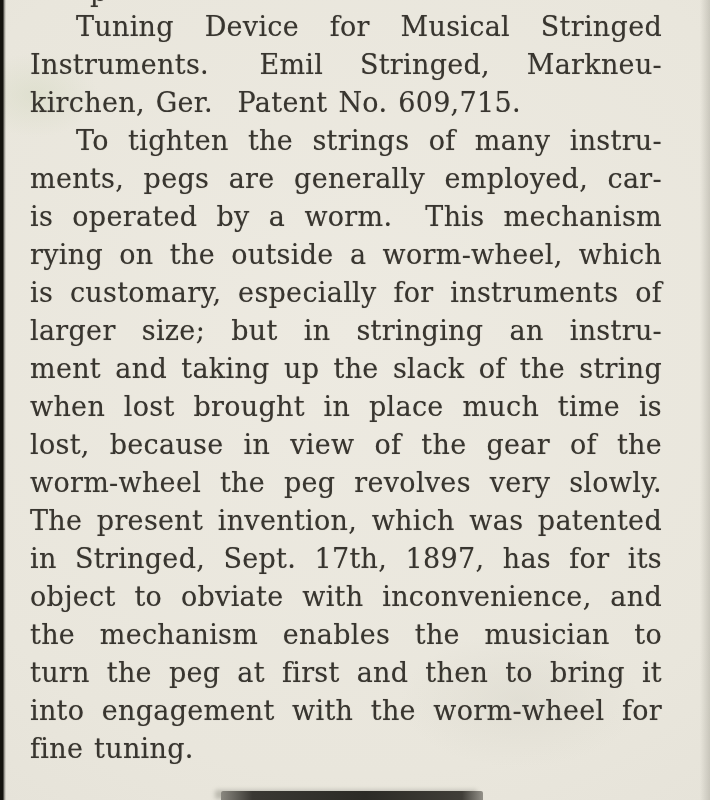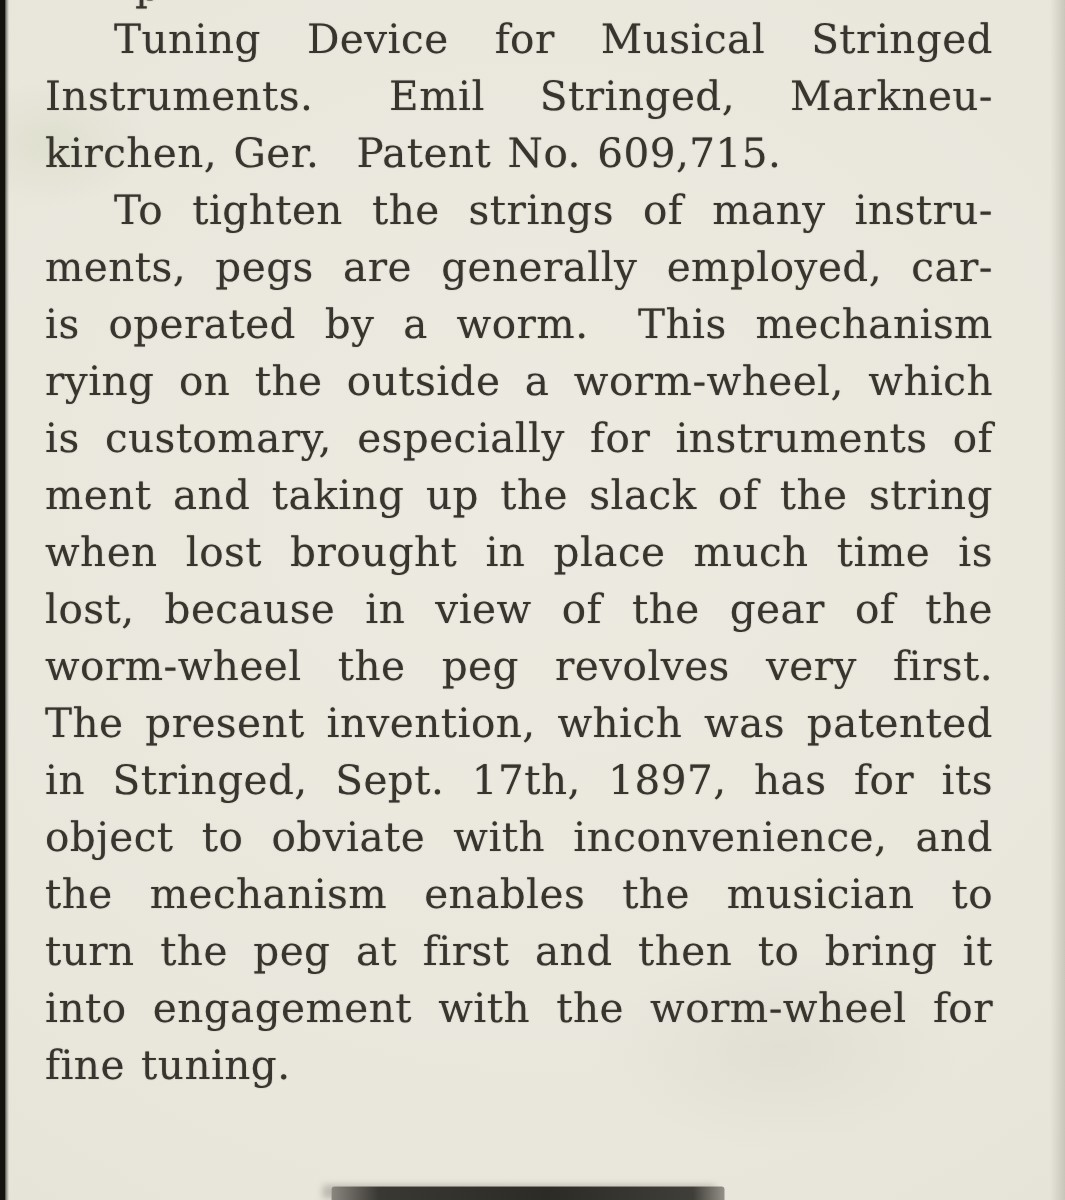--- a/index.html
+++ b/index.html
@@ -67,24 +67,25 @@
 <div class="text-block">
 
 <div class="text-line indent">Tuning Device for Musical Stringed</div>
     <div class="text-line">Instruments.  Emil Stringed, Markneu-</div>
     <div class="text-line no-justify">kirchen, Ger.  Patent No. 609,715.</div>
     <div class="text-line indent">To tighten the strings of many instru-</div>
     <div class="text-line">ments, pegs are generally employed, car-</div>
     <div class="text-line">is operated by a worm.  This mechanism</div>
     <div class="text-line">rying on the outside a worm-wheel, which</div>
     <div class="text-line">is customary, especially for instruments of</div>
+    <div class="text-line">larger size; but in stringing an instru-</div>
     <div class="text-line">ment and taking up the slack of the string</div>
     <div class="text-line">when lost brought in place much time is</div>
     <div class="text-line">lost, because in view of the gear of the</div>
-    <div class="text-line">worm-wheel the peg revolves very first.</div>
+    <div class="text-line">worm-wheel the peg revolves very slowly.</div>
     <div class="text-line">The present invention, which was patented</div>
     <div class="text-line">in Stringed, Sept. 17th, 1897, has for its</div>
     <div class="text-line">object to obviate with inconvenience, and</div>
     <div class="text-line">the mechanism enables the musician to</div>
     <div class="text-line">turn the peg at first and then to bring it</div>
     <div class="text-line">into engagement with the worm-wheel for</div>
     <div class="text-line no-justify">fine tuning.</div>
   </div>
 
 <div class="figure-top-rule"></div>

